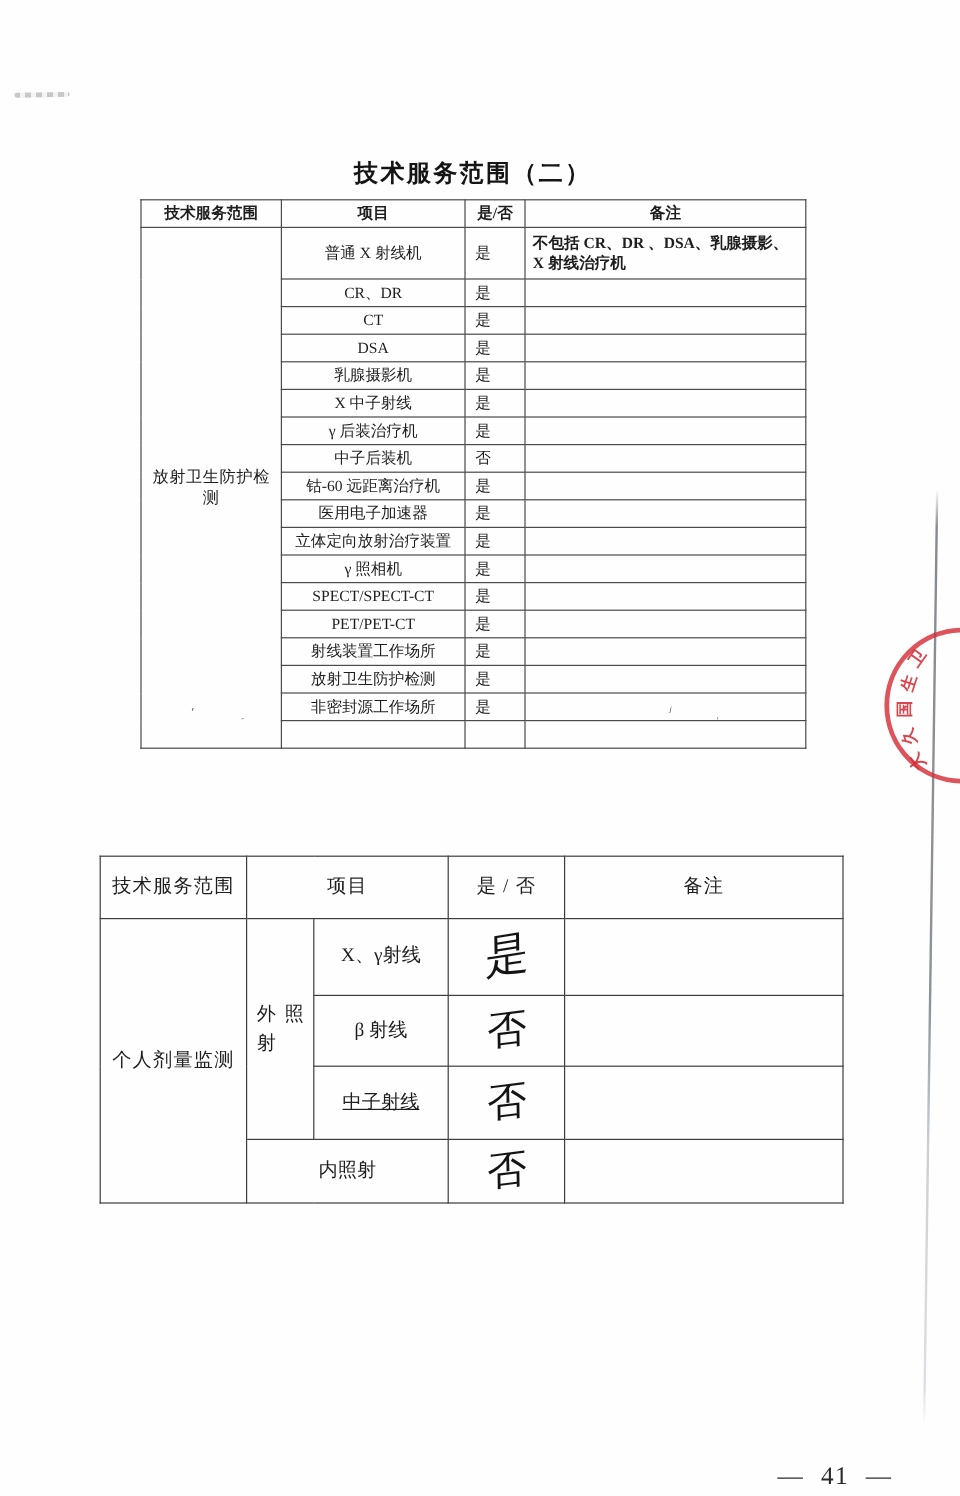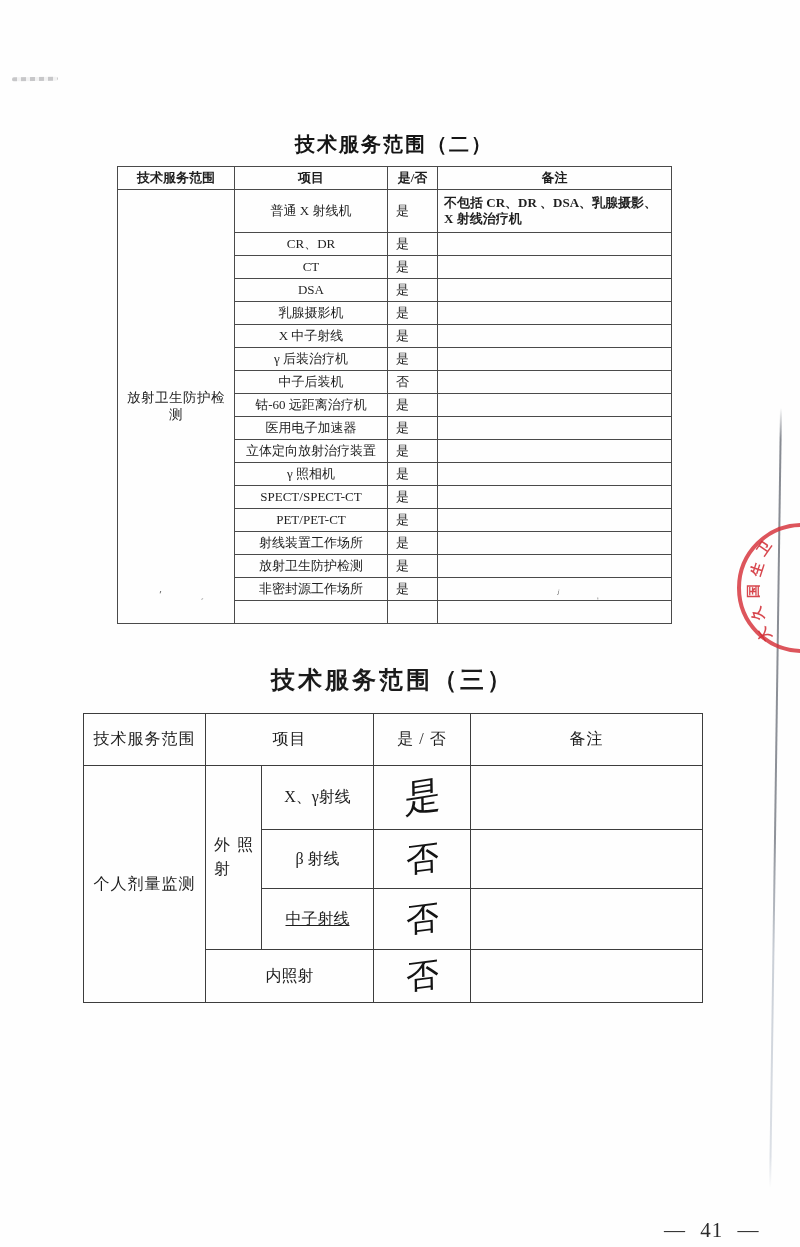--- a/index.html
+++ b/index.html
@@ -114,21 +114,21 @@
   }
   .sg0{left:757px;top:541px;transform:rotate(-55deg);}
   .sg1{left:750px;top:562px;transform:rotate(-72deg);}
   .sg2{left:746px;top:584px;transform:rotate(-90deg);}
   .sg3{left:750px;top:607px;transform:rotate(-108deg);}
   .sg4{left:757px;top:628px;transform:rotate(-125deg);}
 
   .pagenum{
     position:absolute;left:648px;top:1218px;
     font-family:"Liberation Serif", serif;font-size:21px;color:#2a2a2a;
-    word-spacing:8px;letter-spacing:1px;margin-left:16px;
+    word-spacing:8px;letter-spacing:1px;
   }
 </style>
 </head>
 <body>
 
 <div class="page">
 
   <div class="smudge"></div>
 
   <div class="title1">技术服务范围（二）</div>
@@ -239,21 +239,20 @@
       <td class="c-remark"></td>
     </tr>
   </tbody>
     </table>
 
   <span class="penmark pm1">ʹ</span>
   <span class="penmark pm2">-</span>
   <span class="penmark pm3">ʲ</span>
   <span class="penmark pm4">ˎ</span>
 
-  <div class="title2">技术服务范围（三）</div>
 
   <table class="t2">
     <colgroup>
       <col style="width:122px">
         <col style="width:56px">
         <col style="width:112px">
         <col style="width:97px">
         <col style="width:232px">
     </colgroup>
     <tbody>

